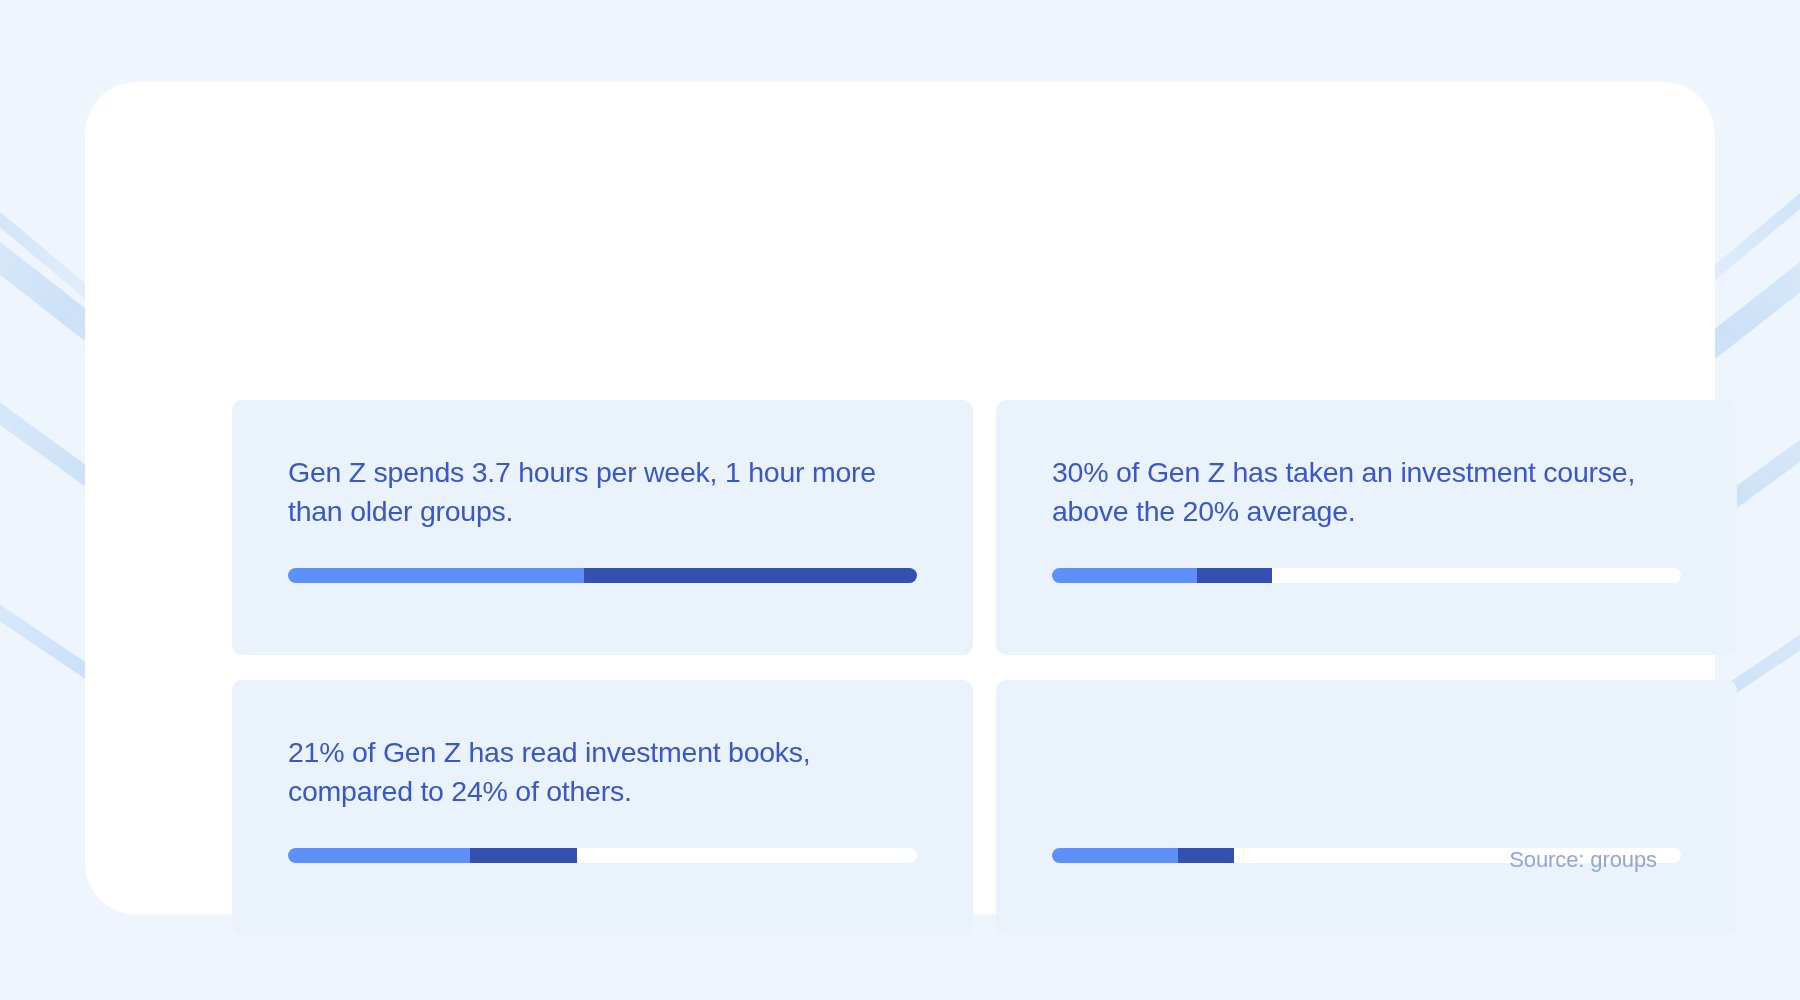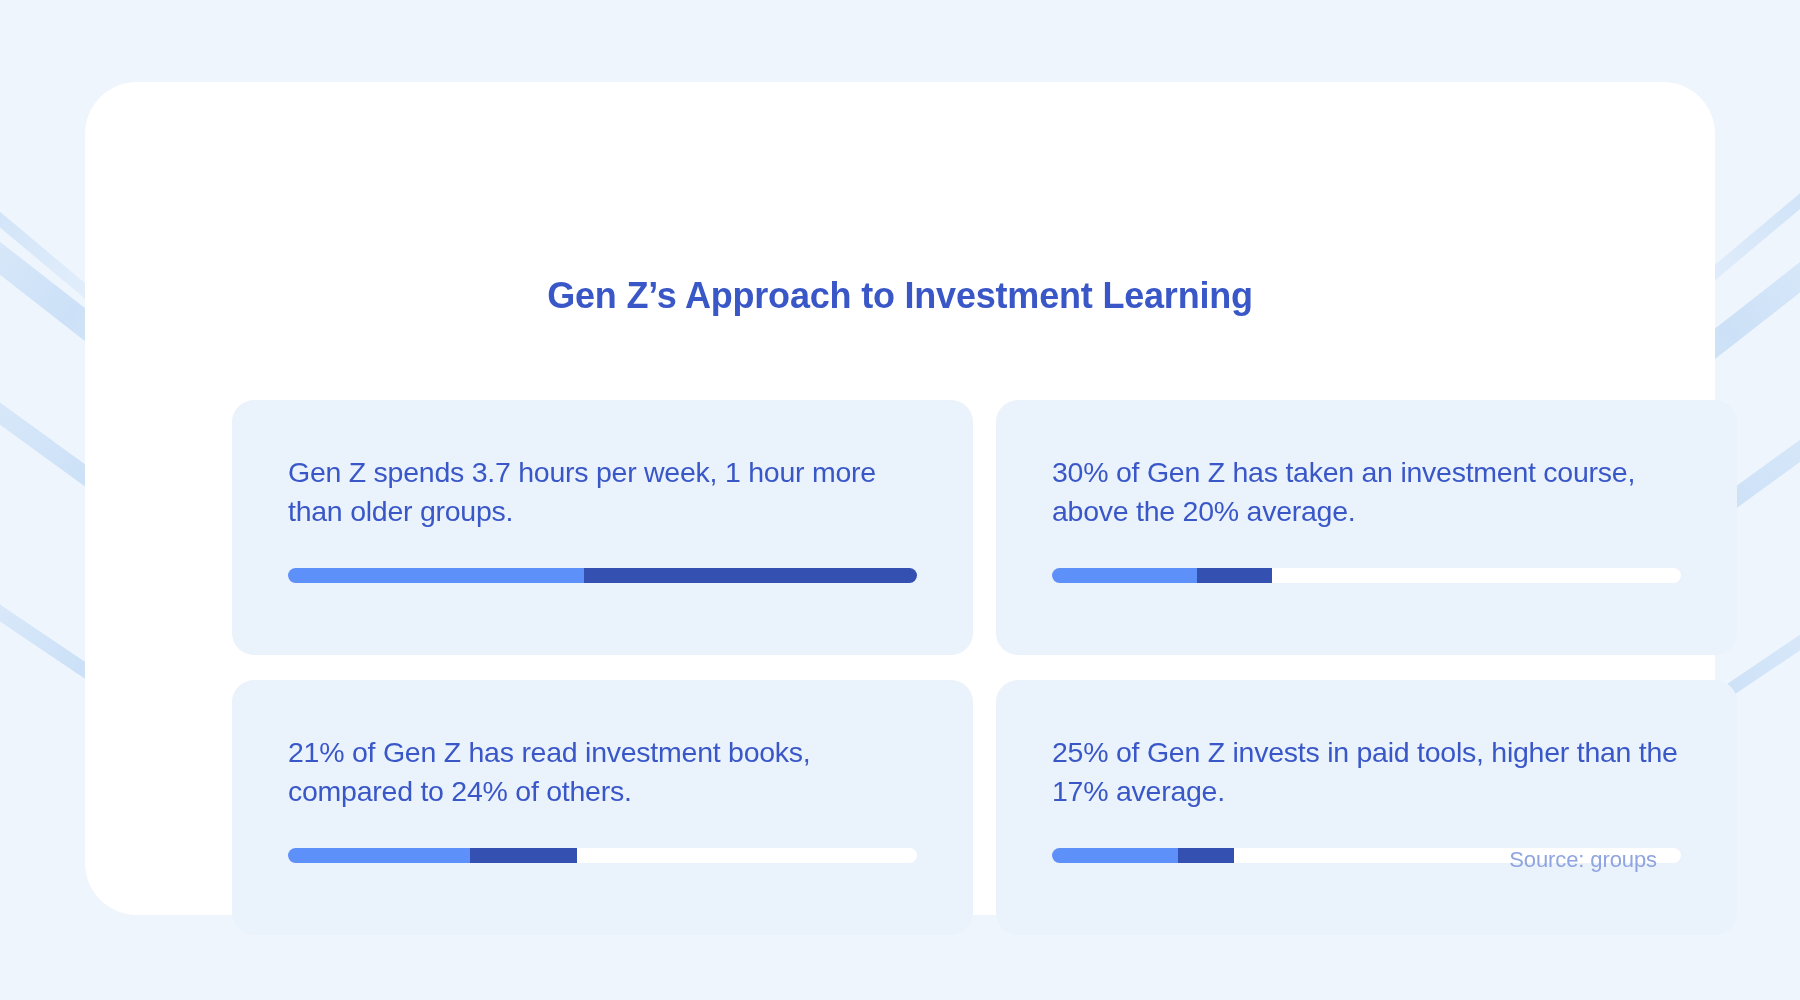--- a/index.html
+++ b/index.html
@@ -69,21 +69,21 @@
     height: 535px;
     display: grid;
     grid-template-columns: 741px 741px;
     grid-template-rows: 255px 255px;
     column-gap: 23px;
     row-gap: 25px;
   }
 
   .stat-card {
     background: #eaf2fc;
-    border-radius: 22px;
+    border-radius: 10px;
     box-sizing: border-box;
     padding: 53px 56px 0 56px;
     position: relative;
   }
 
   .stat-text {
     font-size: 28.5px;
     line-height: 1.36;
     color: #3a57c8;
     font-weight: 400;
@@ -131,21 +131,20 @@
   <div class="stripe s3"></div>
   <div class="stripe s4"></div>
   <div class="stripe s5"></div>
   <div class="stripe s6"></div>
   <div class="stripe s7"></div>
   <div class="stripe s8"></div>
 </div>
 
 <div class="panel">
 
-  <h1 class="chart-title">Gen Z’s Approach to Investment Learning</h1>
 
   <div class="grid">
 
     <div class="stat-card">
       <p class="stat-text">Gen Z spends 3.7 hours per week, 1 hour more than older groups.</p>
       <div class="progress-track">
         <div class="seg-light" style="width: 47%;"></div>
         <div class="seg-dark" style="width: 53%;"></div>
       </div>
     </div>
@@ -160,21 +159,20 @@
 
     <div class="stat-card">
       <p class="stat-text">21% of Gen Z has read investment books, compared to 24% of others.</p>
       <div class="progress-track">
         <div class="seg-light" style="width: 29%;"></div>
         <div class="seg-dark" style="width: 17%;"></div>
       </div>
     </div>
 
     <div class="stat-card">
-      <p class="stat-text">25% of Gen Z invests in paid tools, higher than the 17% average.</p>
       <div class="progress-track">
         <div class="seg-light" style="width: 20%;"></div>
         <div class="seg-dark" style="width: 9%;"></div>
       </div>
     </div>
 
   </div>
 
   <div class="source">Source: groups</div>
 </div>

